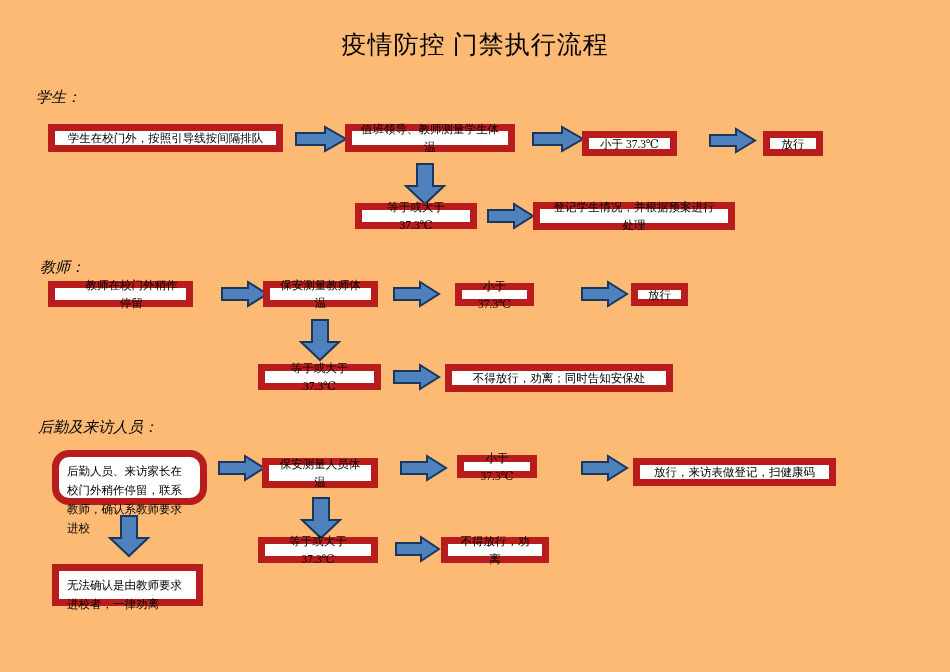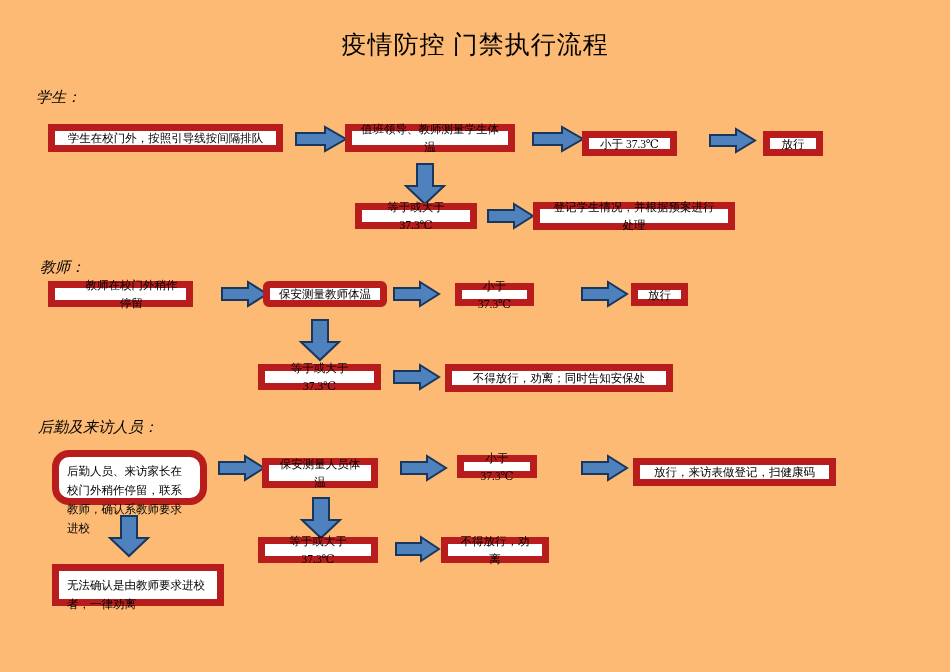--- a/index.html
+++ b/index.html
@@ -120,21 +120,21 @@
   <div class="section-label" style="left:40px; top:258px;">教师：</div>
 
   <div class="node center" style="left:48px; top:281px; width:145px; height:26px;padding-left:30px;">教师在校门外稍作停留</div>
 
   <div class="arrow" style="left:221px; top:281px;">
     <svg width="47" height="26" viewBox="0 0 47 26">
       <polygon points="1,7 27,7 27,1 46,13 27,25 27,19 1,19" fill="#4F81BD" stroke="#17375E" stroke-width="2" stroke-linejoin="miter"></polygon>
     </svg>
   </div>
 
-  <div class="node center" style="left:263px; top:281px; width:124px; height:26px;border-radius:6px;">保安测量教师体温</div>
+  <div class="node center" style="left:263px; top:281px; width:115px; height:26px;">保安测量教师体温</div>
 
   <div class="arrow" style="left:393px; top:281px;">
     <svg width="47" height="26" viewBox="0 0 47 26">
       <polygon points="1,7 27,7 27,1 46,13 27,25 27,19 1,19" fill="#4F81BD" stroke="#17375E" stroke-width="2" stroke-linejoin="miter"></polygon>
     </svg>
   </div>
 
   <div class="node center" style="left:455px; top:283px; width:79px; height:23px;">小于 37.3℃</div>
 
   <div class="arrow" style="left:581px; top:281px;">
@@ -204,15 +204,15 @@
   </div>
 
   <div class="node center" style="left:441px; top:537px; width:108px; height:26px;">不得放行，劝离</div>
 
   <div class="arrow" style="left:108px; top:515px;">
     <svg width="42" height="42" viewBox="0 0 42 42">
       <polygon points="13,1 29,1 29,23 40,23 21,41 2,23 13,23" fill="#4F81BD" stroke="#17375E" stroke-width="2" stroke-linejoin="miter"></polygon>
     </svg>
   </div>
 
-  <div class="node multiline" style="left:52px; top:564px; width:172px; height:42px;">无法确认是由教师要求进校者，一律劝离</div>
+  <div class="node multiline" style="left:52px; top:564px; width:151px; height:42px;">无法确认是由教师要求进校者，一律劝离</div>
 
 </div>
 
 </body></html>

